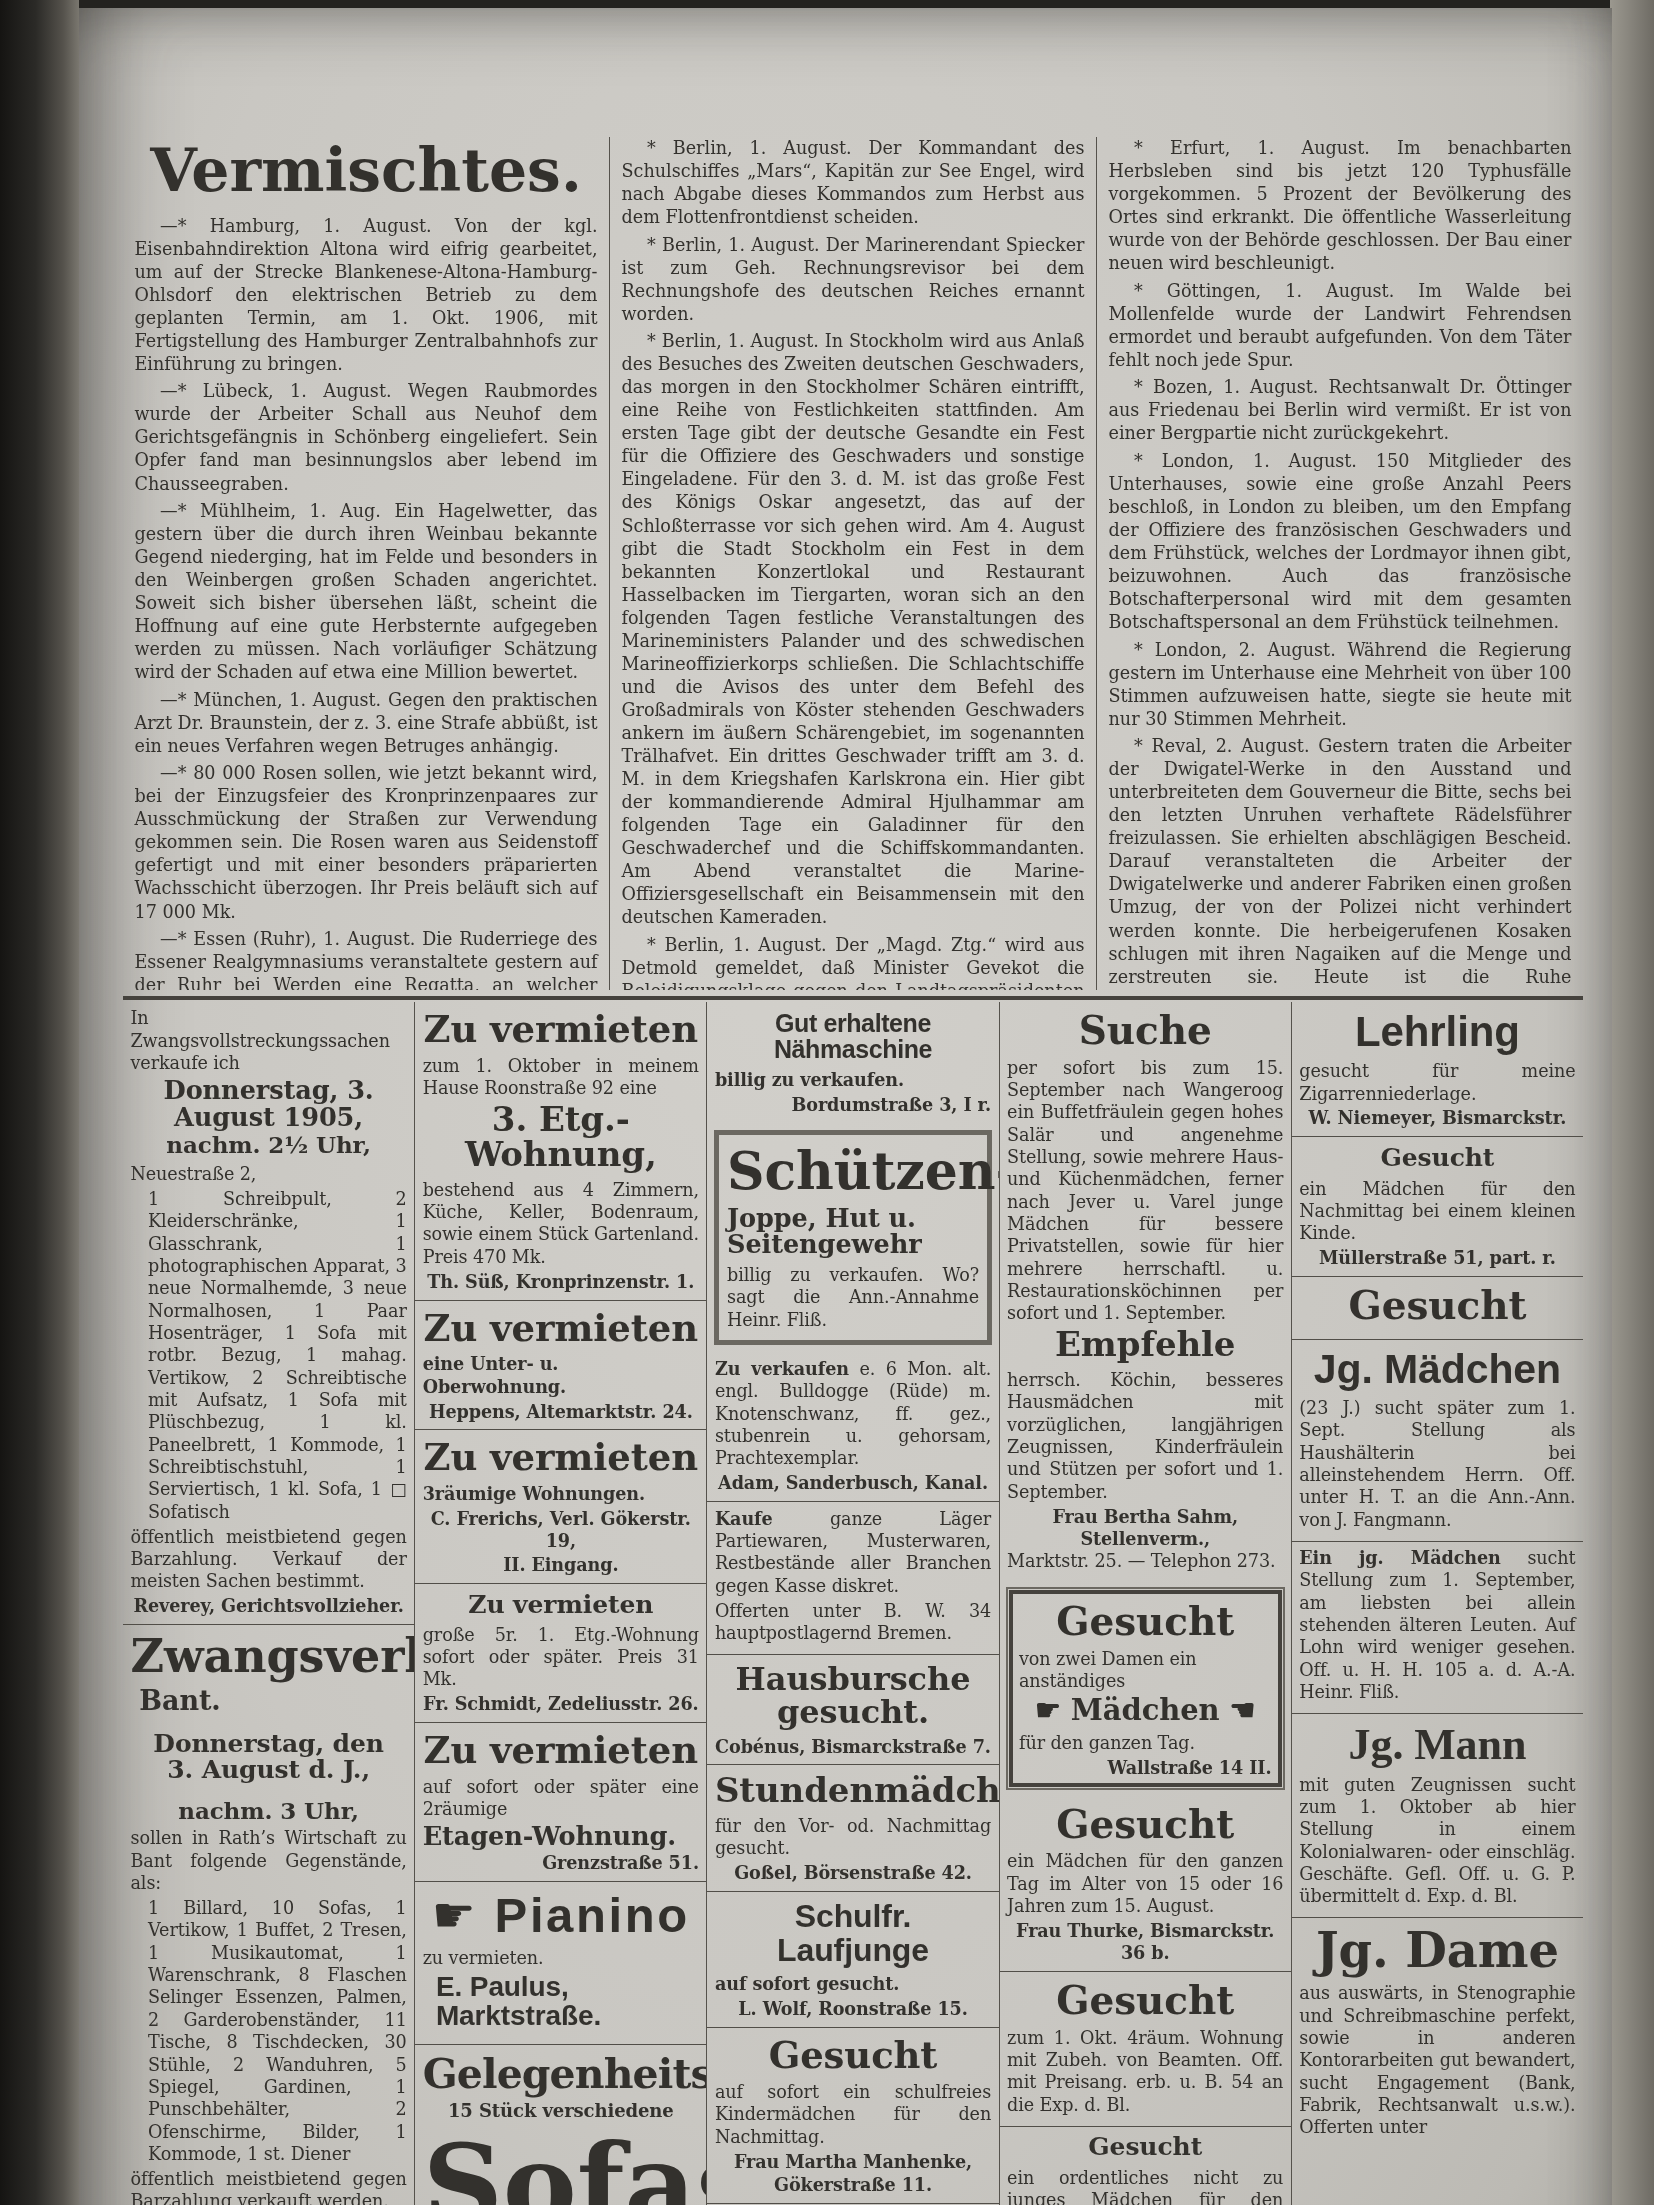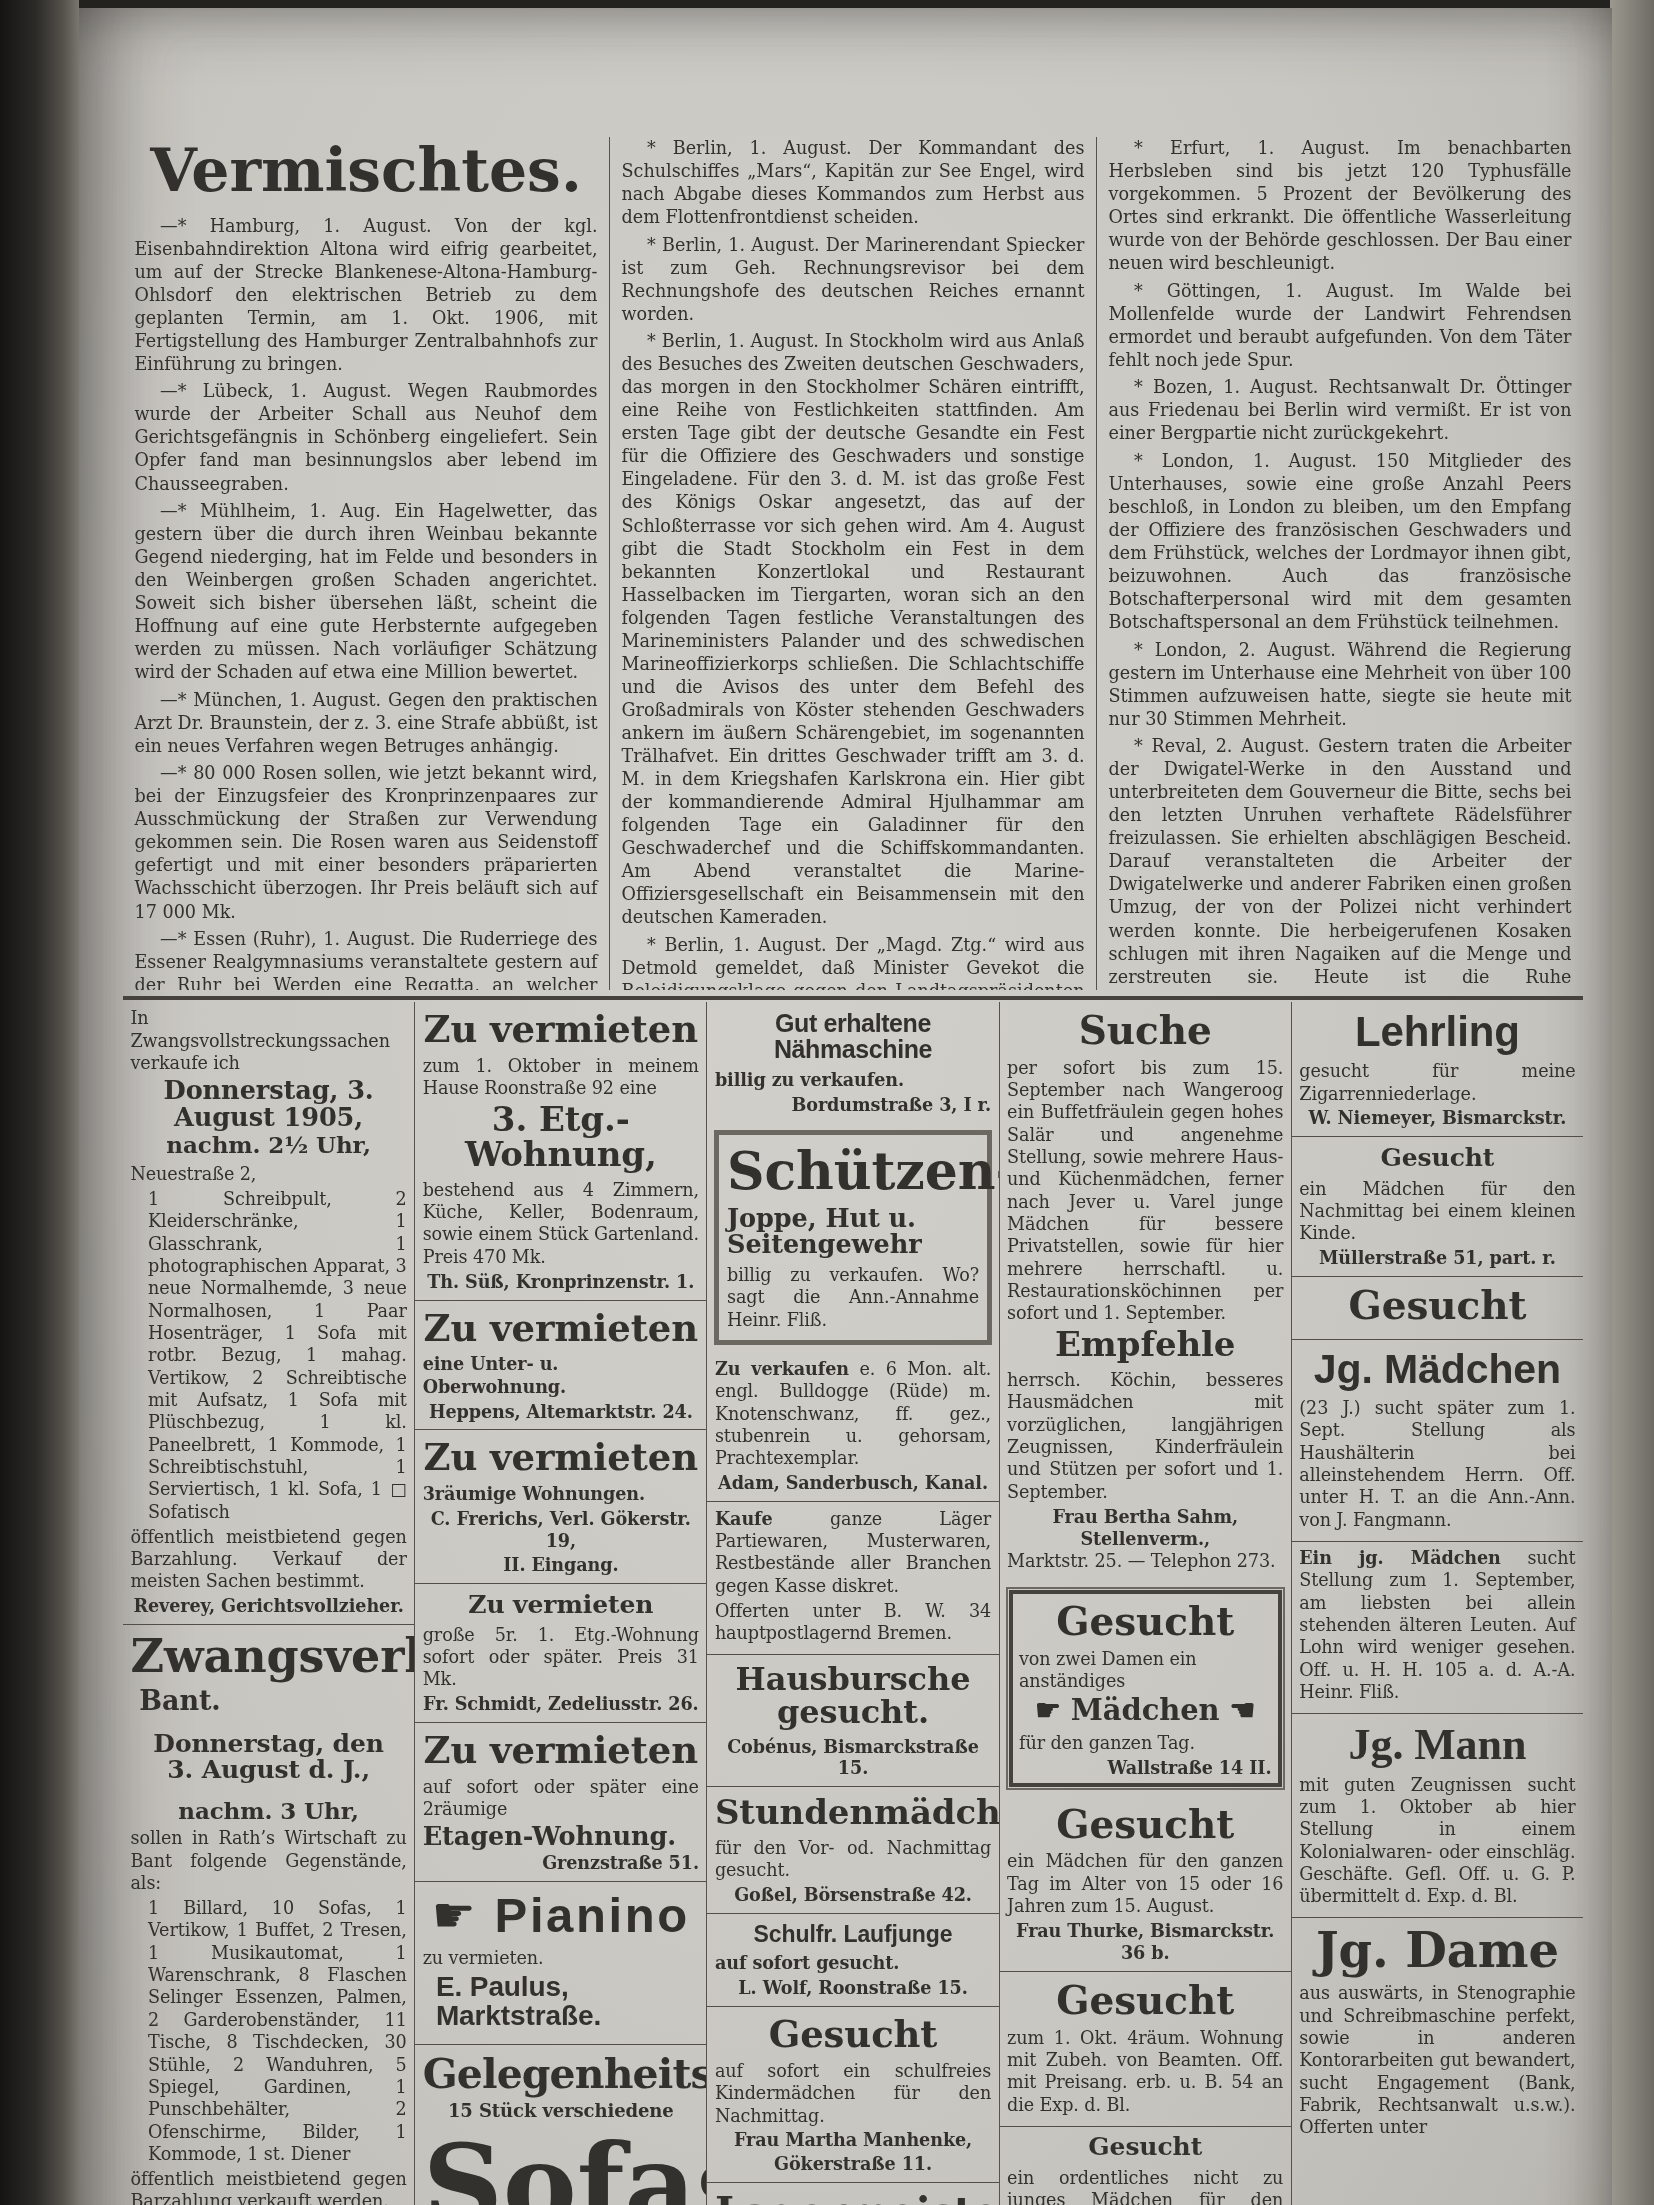--- a/index.html
+++ b/index.html
@@ -181,31 +181,31 @@
         <div class="asig">Adam, Sanderbusch, Kanal.</div>
       </div>
       <div class="rule"></div>
       <div class="ad">
         <p class="ab"><b>Kaufe</b> <span>ganze Läger Partiewaren, Musterwaren, Restbestände aller Branchen gegen Kasse diskret.</span></p>
         <p class="ab">Offerten unter B. W. 34 hauptpostlagernd Bremen.</p>
       </div>
       <div class="rule"></div>
       <div class="ad">
         <div class="dh" style="font-size:32px">Hausbursche gesucht.</div>
-        <div class="asig">Cobénus, Bismarckstraße 15.</div>
+        <div class="asig">Cobénus, Bismarckstraße 7.</div>
       </div>
       <div class="rule"></div>
       <div class="ad">
         <div class="dh" style="font-size:34px">Stundenmädchen</div>
         <p class="ab">für den Vor- od. Nachmittag gesucht.</p>
         <div class="asig">Goßel, Börsenstraße 42.</div>
       </div>
       <div class="rule"></div>
       <div class="ad">
-        <div class="dhs" style="font-size:23px">Schulfr. Laufjunge</div>
+        <div class="dhs" style="font-size:32px">Schulfr. Laufjunge</div>
         <p class="ab" style="font-weight:bold">auf sofort gesucht.</p>
         <div class="asig">L. Wolf, Roonstraße 15.</div>
       </div>
       <div class="rule"></div>
       <div class="ad">
         <div class="dh" style="font-size:37px">Gesucht</div>
         <p class="ab">auf sofort ein schulfreies Kindermädchen für den Nachmittag.</p>
         <div class="asig">Frau Martha Manhenke,</div>
         <div class="asig">Gökerstraße 11.</div>
       </div>

